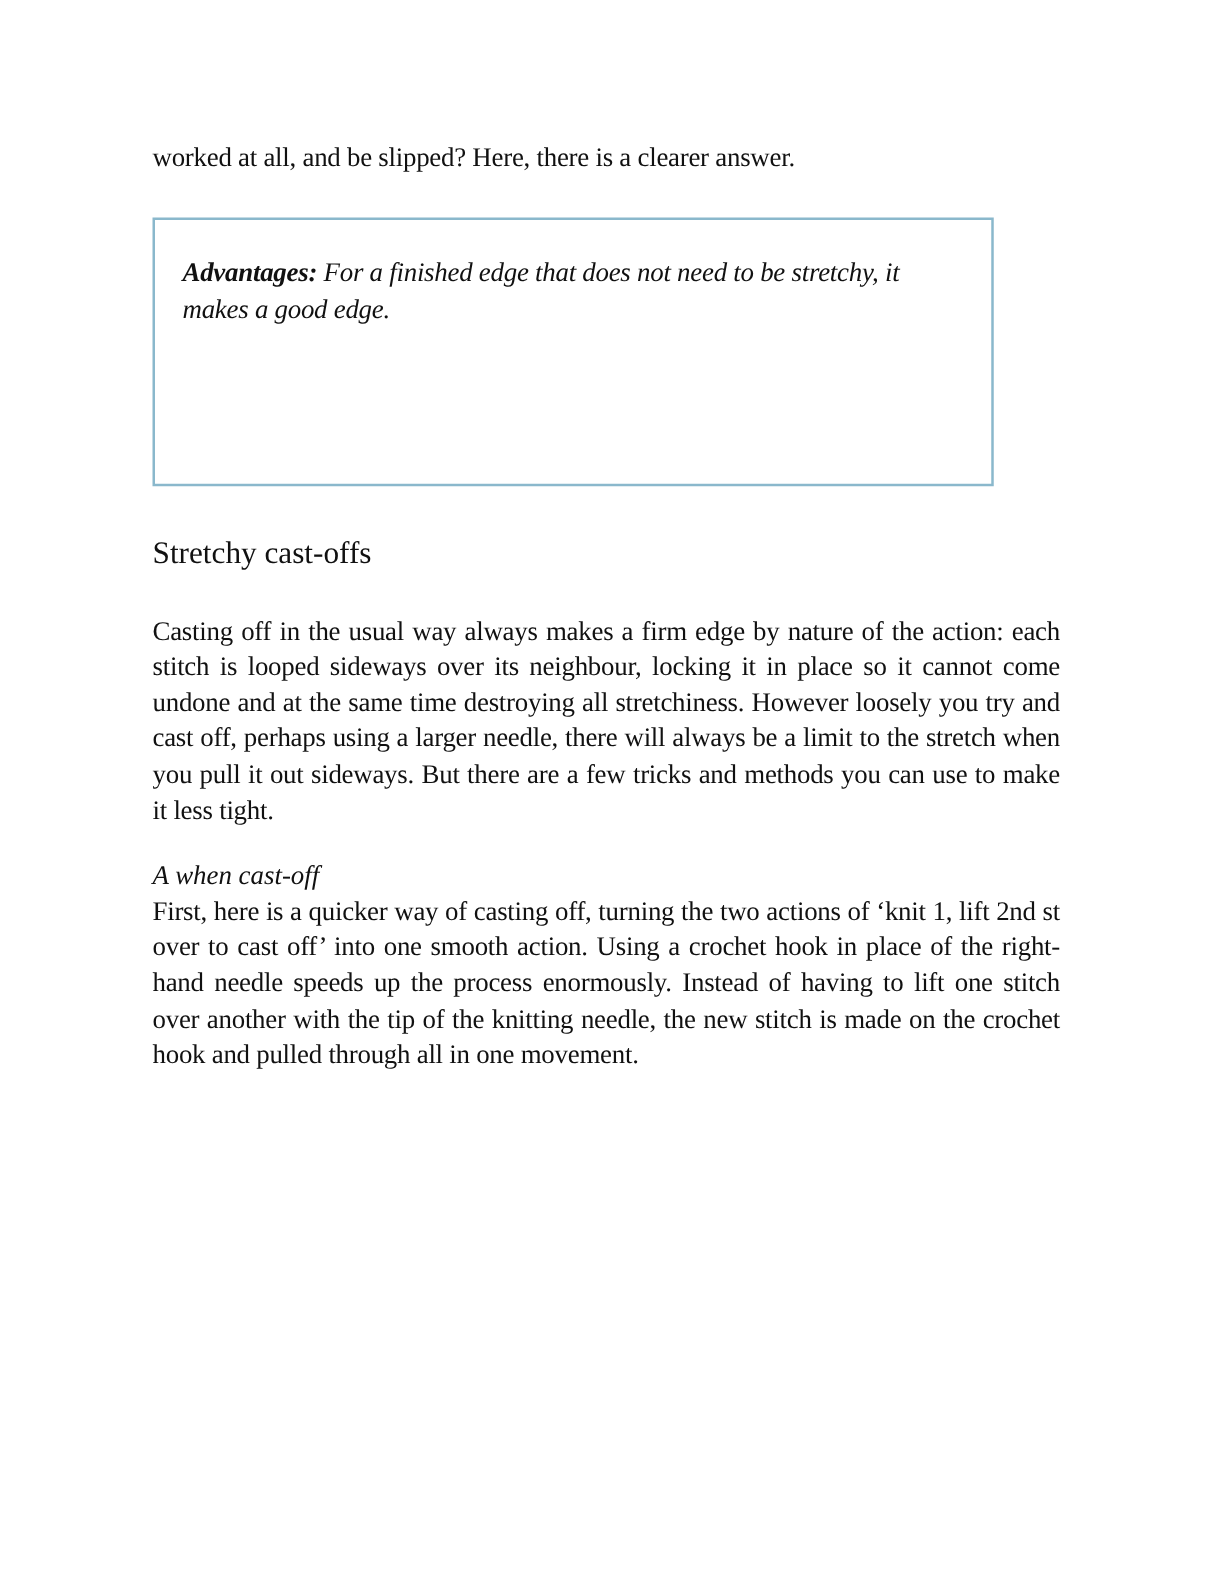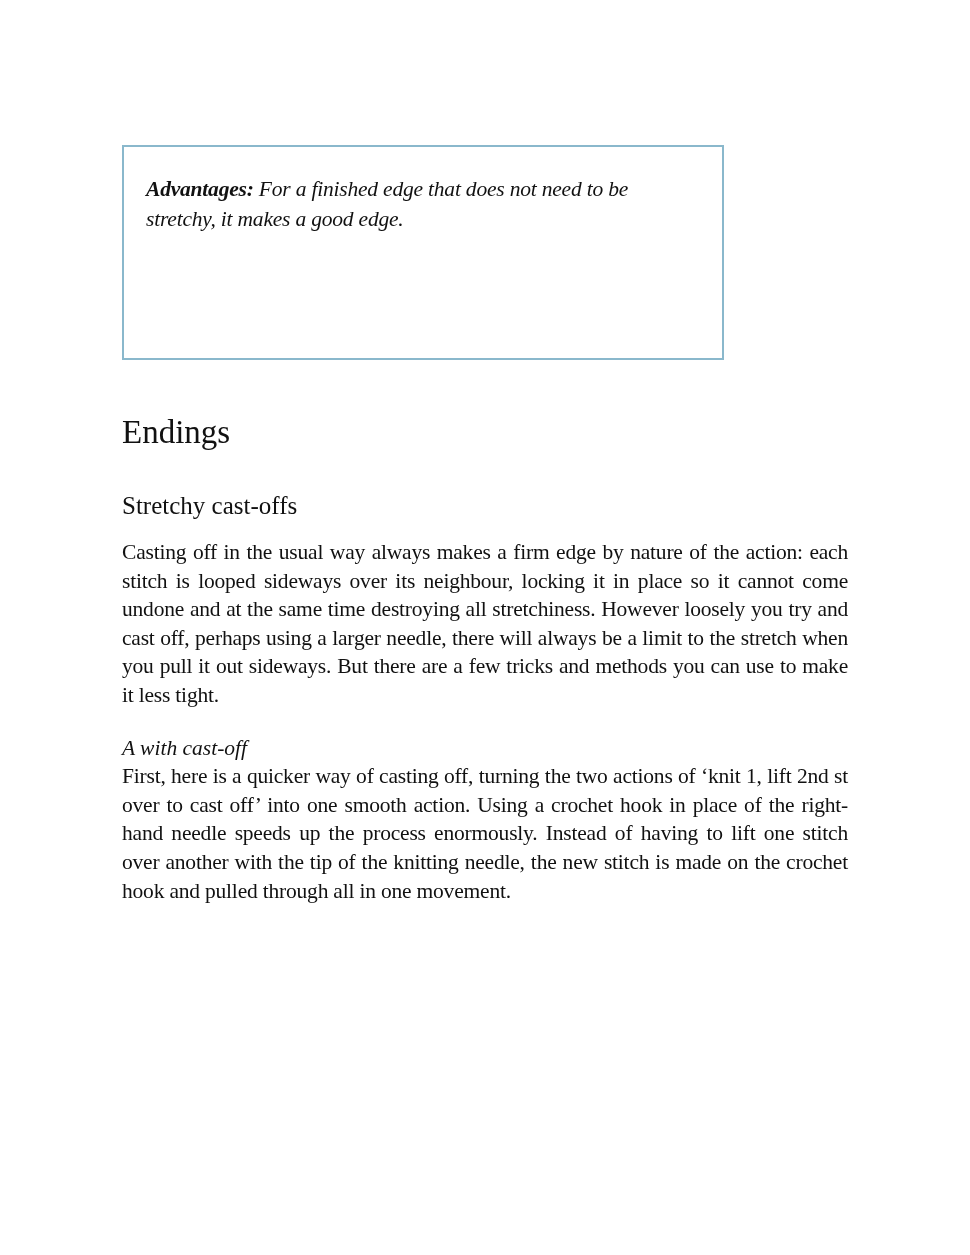--- a/index.html
+++ b/index.html
@@ -27,21 +27,21 @@
       margin: 0;
       text-align: justify;
       letter-spacing: -0.2px;
     }
     .indent { text-indent: 28px; }
     .callout {
       margin-top: 33px;
       border: 2px solid #8ab8cc;
       padding: 28px 22px 20px 22px;
       box-sizing: border-box;
-      width: 602px;
+      width: 673px;
       height: 215px;
     }
     .callout p {
       margin: 0 0 8px 0;
       font-size: 21.5px;
       line-height: 29.5px;
       font-style: italic;
       letter-spacing: -0.2px;
     }
     .callout .label {
@@ -53,37 +53,37 @@
       font-size: 33px;
       line-height: 40px;
       font-weight: normal;
     }
     .h2 {
       margin: 38px 0 0 0;
       font-size: 25px;
       line-height: 32px;
       font-weight: normal;
     }
-    .after-h2 { margin-top: 16px; }
+    .after-h2 { margin-top: 32px; }
     .subhead {
       margin: 24px 0 0 0;
       font-size: 21.5px;
       line-height: 28.6px;
       font-style: italic;
       font-weight: normal;
     }
   </style>
 </head>
 <body>
 
 <div class="page">
+  <p class="para">worked at all, and be slipped? Here, there is a clearer answer.</p>
 
   <div class="callout" style="border-color: rgb(138, 184, 204);">
     <p><span class="label">Advantages:</span><span> For a finished edge that does not need to be stretchy, it makes a good edge.</span></p>
   </div>
 
-  <h1 class="h1">Endings</h1>
   <h2 class="h2">Stretchy cast-offs</h2>
   <p class="para after-h2">Casting off in the usual way always makes a firm edge by nature of the action: each stitch is looped sideways over its neighbour, locking it in place so it cannot come undone and at the same time destroying all stretchiness. However loosely you try and cast off, perhaps using a larger needle, there will always be a limit to the stretch when you pull it out sideways. But there are a few tricks and methods you can use to make it less tight.</p>
 
-  <h3 class="subhead">A with cast-off</h3>
+  <h3 class="subhead">A when cast-off</h3>
   <p class="para">First, here is a quicker way of casting off, turning the two actions of ‘knit 1, lift 2nd st over to cast off’ into one smooth action. Using a crochet hook in place of the right-hand needle speeds up the process enormously. Instead of having to lift one stitch over another with the tip of the knitting needle, the new stitch is made on the crochet hook and pulled through all in one movement.</p>
 </div>
 
 </body></html>

